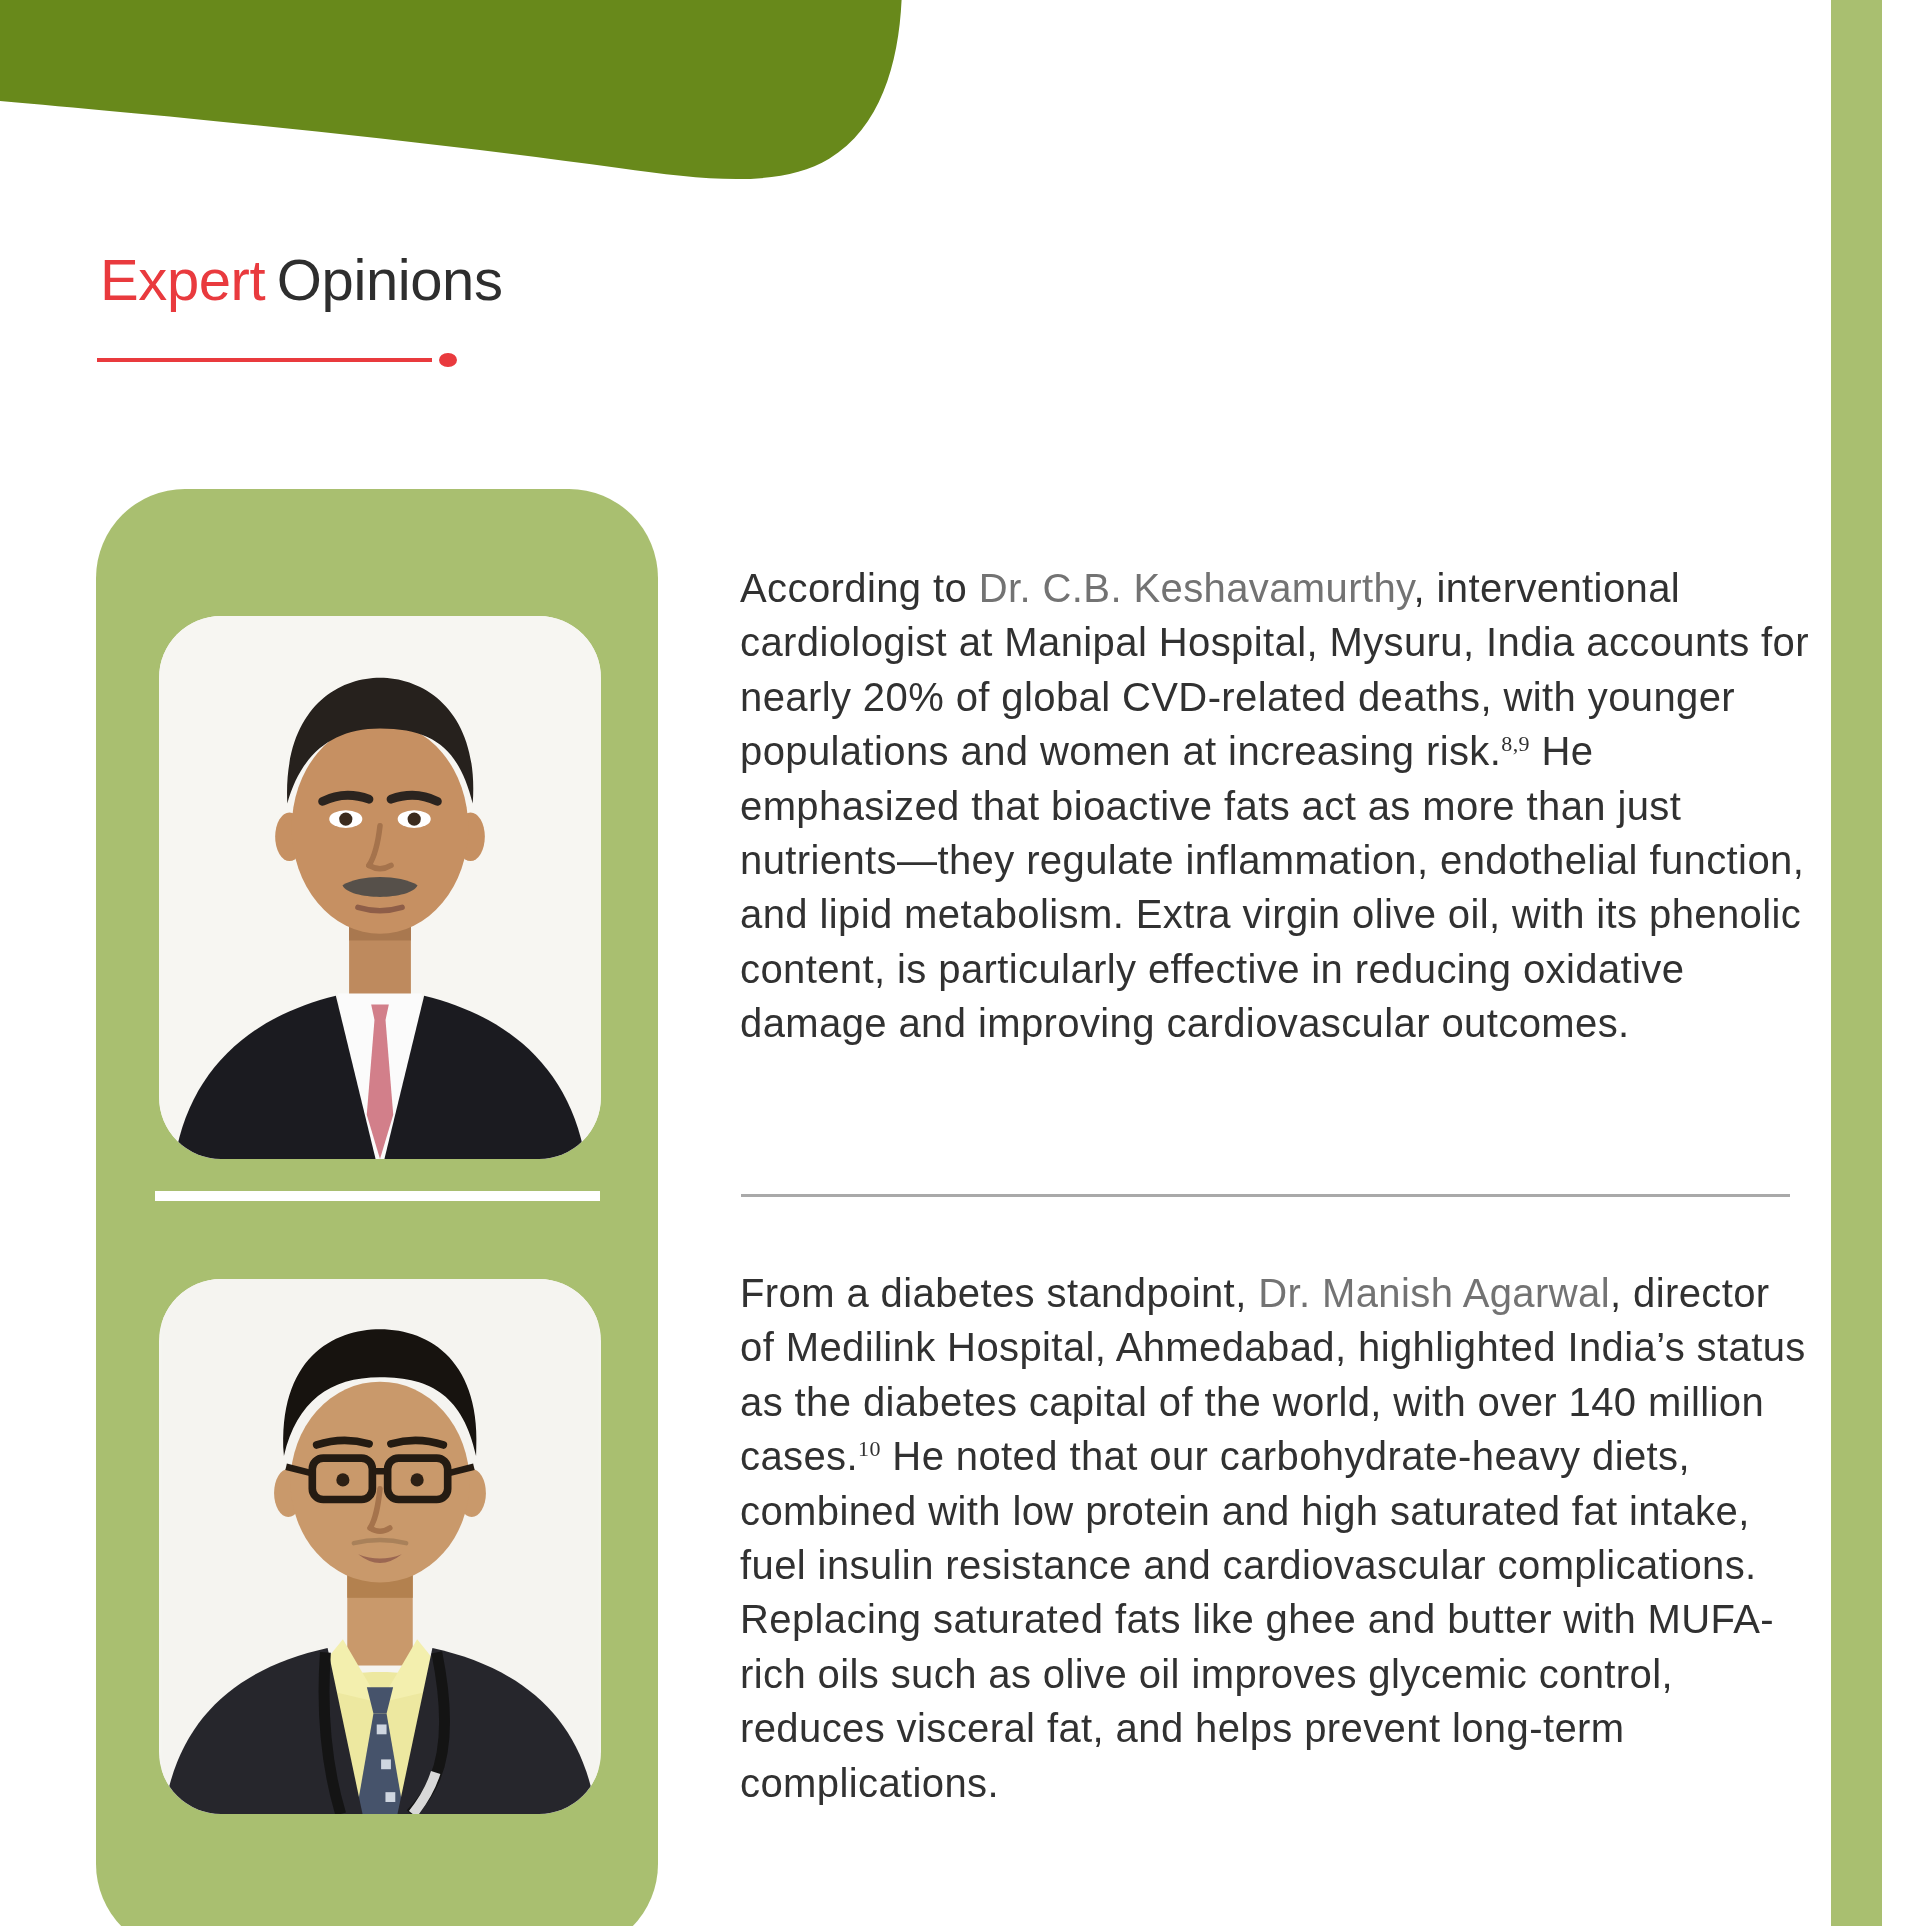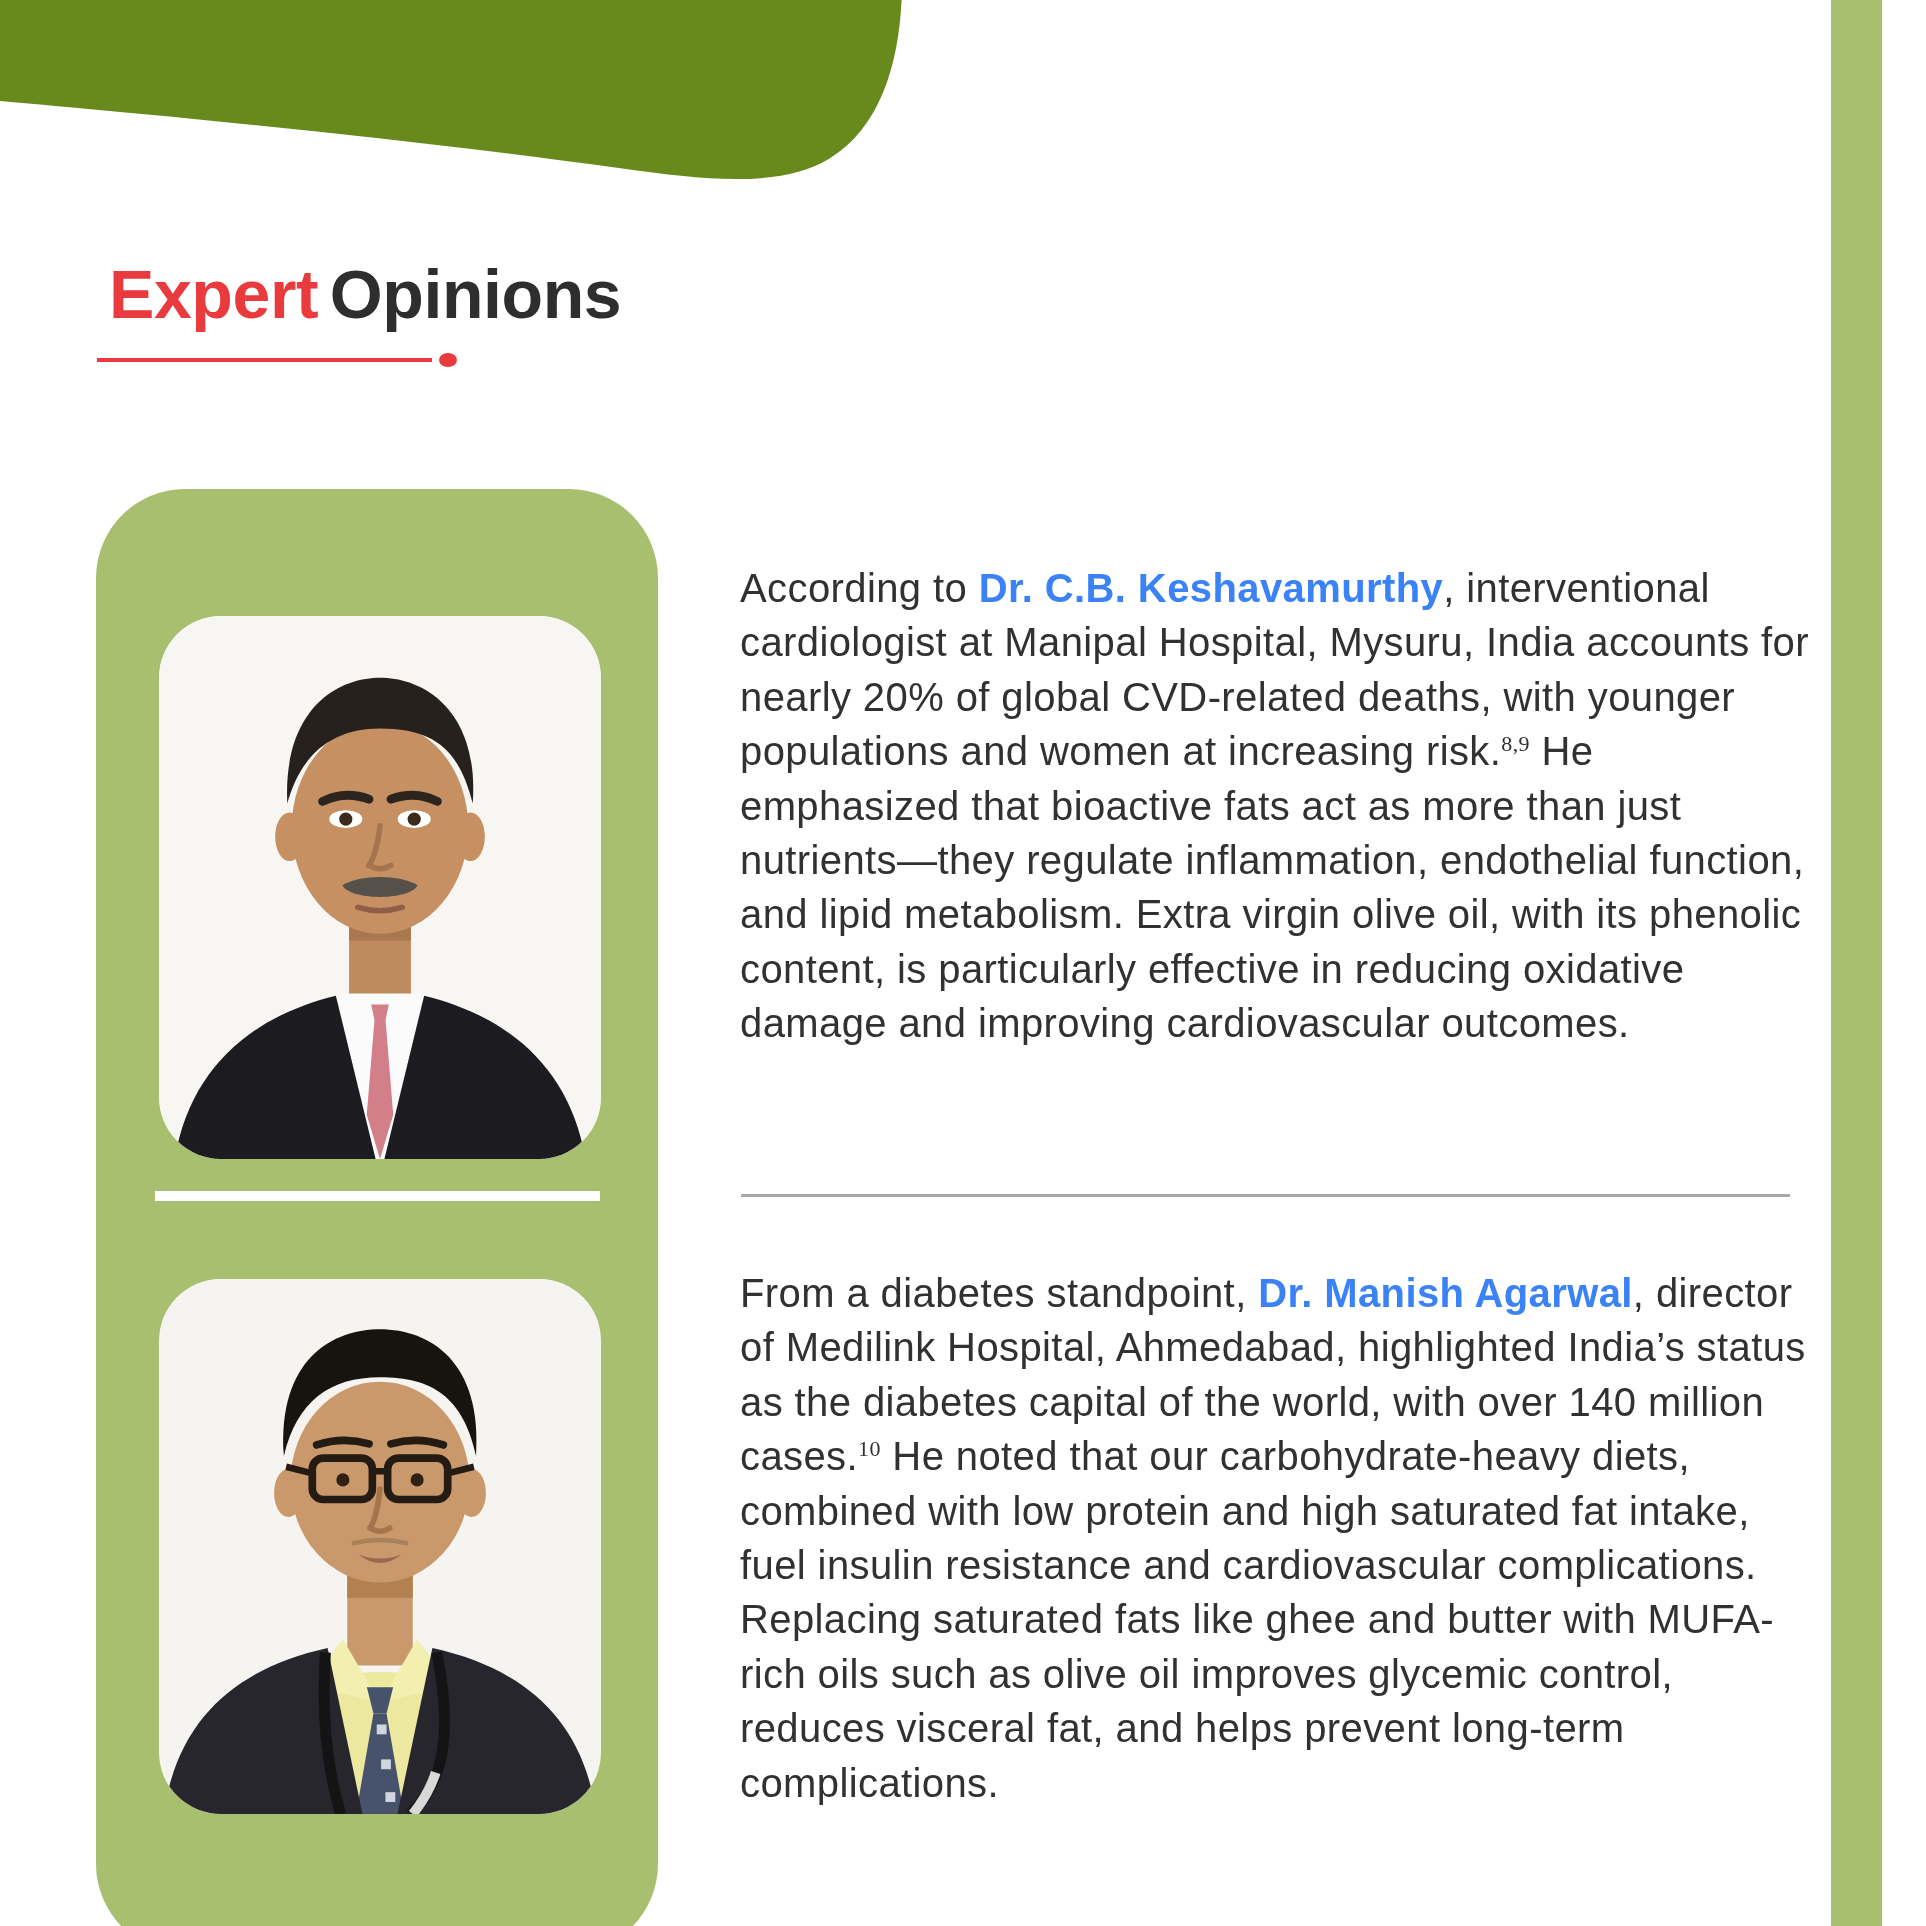--- a/index.html
+++ b/index.html
@@ -11,21 +11,21 @@
     overflow: hidden;
     font-family: "Liberation Sans", "DejaVu Sans", sans-serif;
   }
 
   
   .top-blob { position: absolute; left: 0; top: 0; width: 917px; height: 239px; }
   .right-bar { position: absolute; left: 1831px; top: 0; width: 51px; height: 2816px; background: #A9BF70; }
 
   
   .title-block { position: absolute; left: 97px; top: 247px; }
-  .title-block h1 { margin: 12px; font-size: 68px; line-height: 1.05; font-weight: 700; color: #2E2E2E; letter-spacing: -0.4px; }
+  .title-block h1 { margin: 3px; font-size: 58px; line-height: 1.05; font-weight: 400; color: #2E2E2E; letter-spacing: -0.4px; }
   .t-red { color: #E93A3E; }
   .t-dark { color: #2E2E2E; margin-left: 11.6px; }
   .title-rule { position: absolute; left: 97px; top: 353px; width: 370px; height: 15.4px; }
   .rule-line { position: absolute; left: 0; top: 5.4px; width: 335px; height: 3.5px; background: #E93A3E; display: block; }
   .rule-dot { position: absolute; left: 342px; top: 0.4px; width: 17.7px; height: 14px; background: #E93A3E; border-radius: 50%; display: block; }
 
   
   .experts-panel { position: absolute; left: 96px; top: 489px; width: 562px; height: 1464px;
                    background: #A9BF70; border-radius: 89px; }
   .photo-box { position: absolute; left: 63px; top: 127px; width: 442px; height: 543px;
@@ -34,21 +34,21 @@
   .photo-box-2 { top: 790px; height: 535px; }
   .panel-divider { position: absolute; left: 59px; top: 702px; width: 445px; height: 10px; background: #ffffff; }
 
   
   .col-divider { position: absolute; left: 741px; top: 1194px; width: 1049px; height: 3.1px; background: #A9A9A9; }
 
   
   .para { position: absolute; color: #313131; font-size: 40px; line-height: 1.36; letter-spacing: 0.4px; }
   .para-1 { left: 740px; top: 561px; width: 1071px; }
   .para-2 { left: 740px; top: 1266px; width: 1071px; }
-  .seg-name { color: #3b82f6; font-weight: 700; }
+  .seg-name { color: #737373; font-weight: 400; }
   .seg-sup { font-size: 55%; vertical-align: super; line-height: 0; font-family: Liberation Serif, serif; }
 </style>
 </head>
 <body>
 
 <div class="page">
 
   <svg class="top-blob" viewBox="0 0 2380 620" aria-hidden="true">
     <path d="M0 0 L2340 0 C2332 168 2284 332 2152 412 C2028 487 1838 469 1606 436 C1056 359 430 300 0 262 Z" fill="#68891B"></path>
   </svg>

